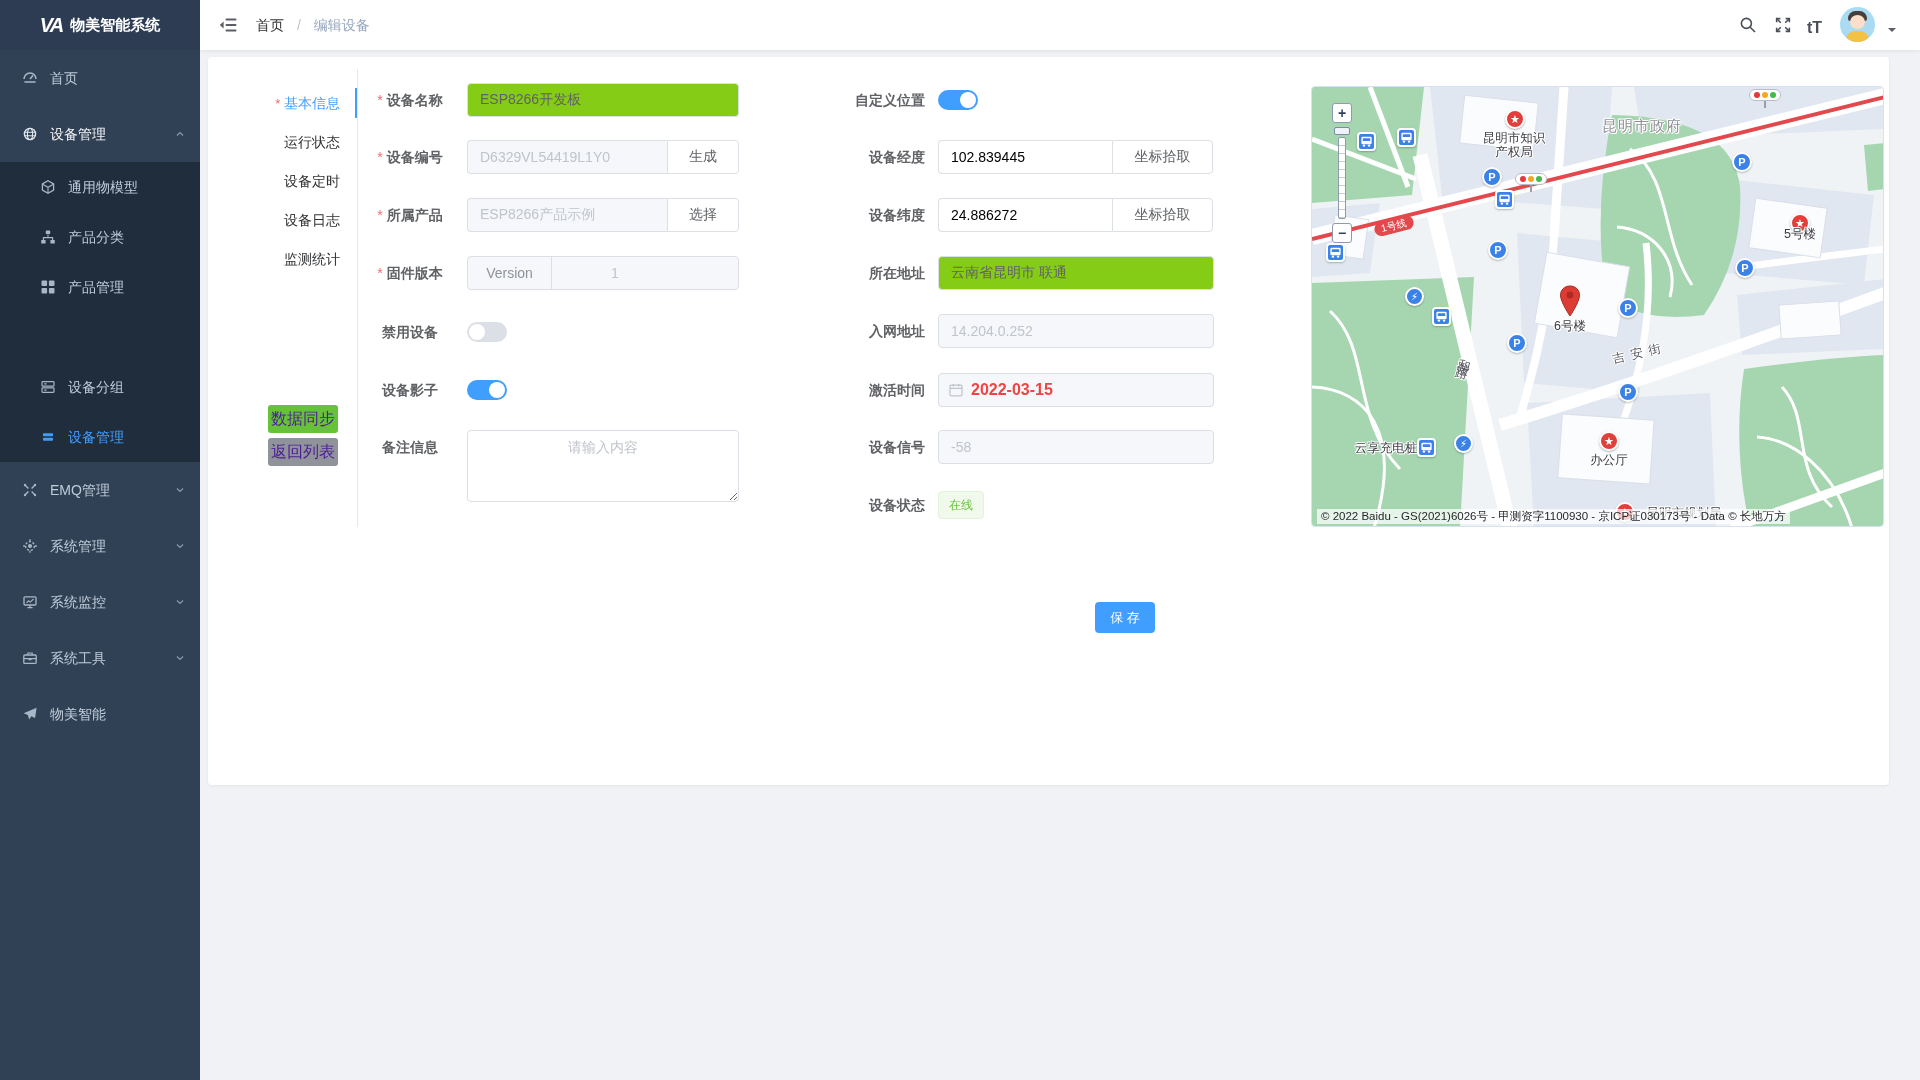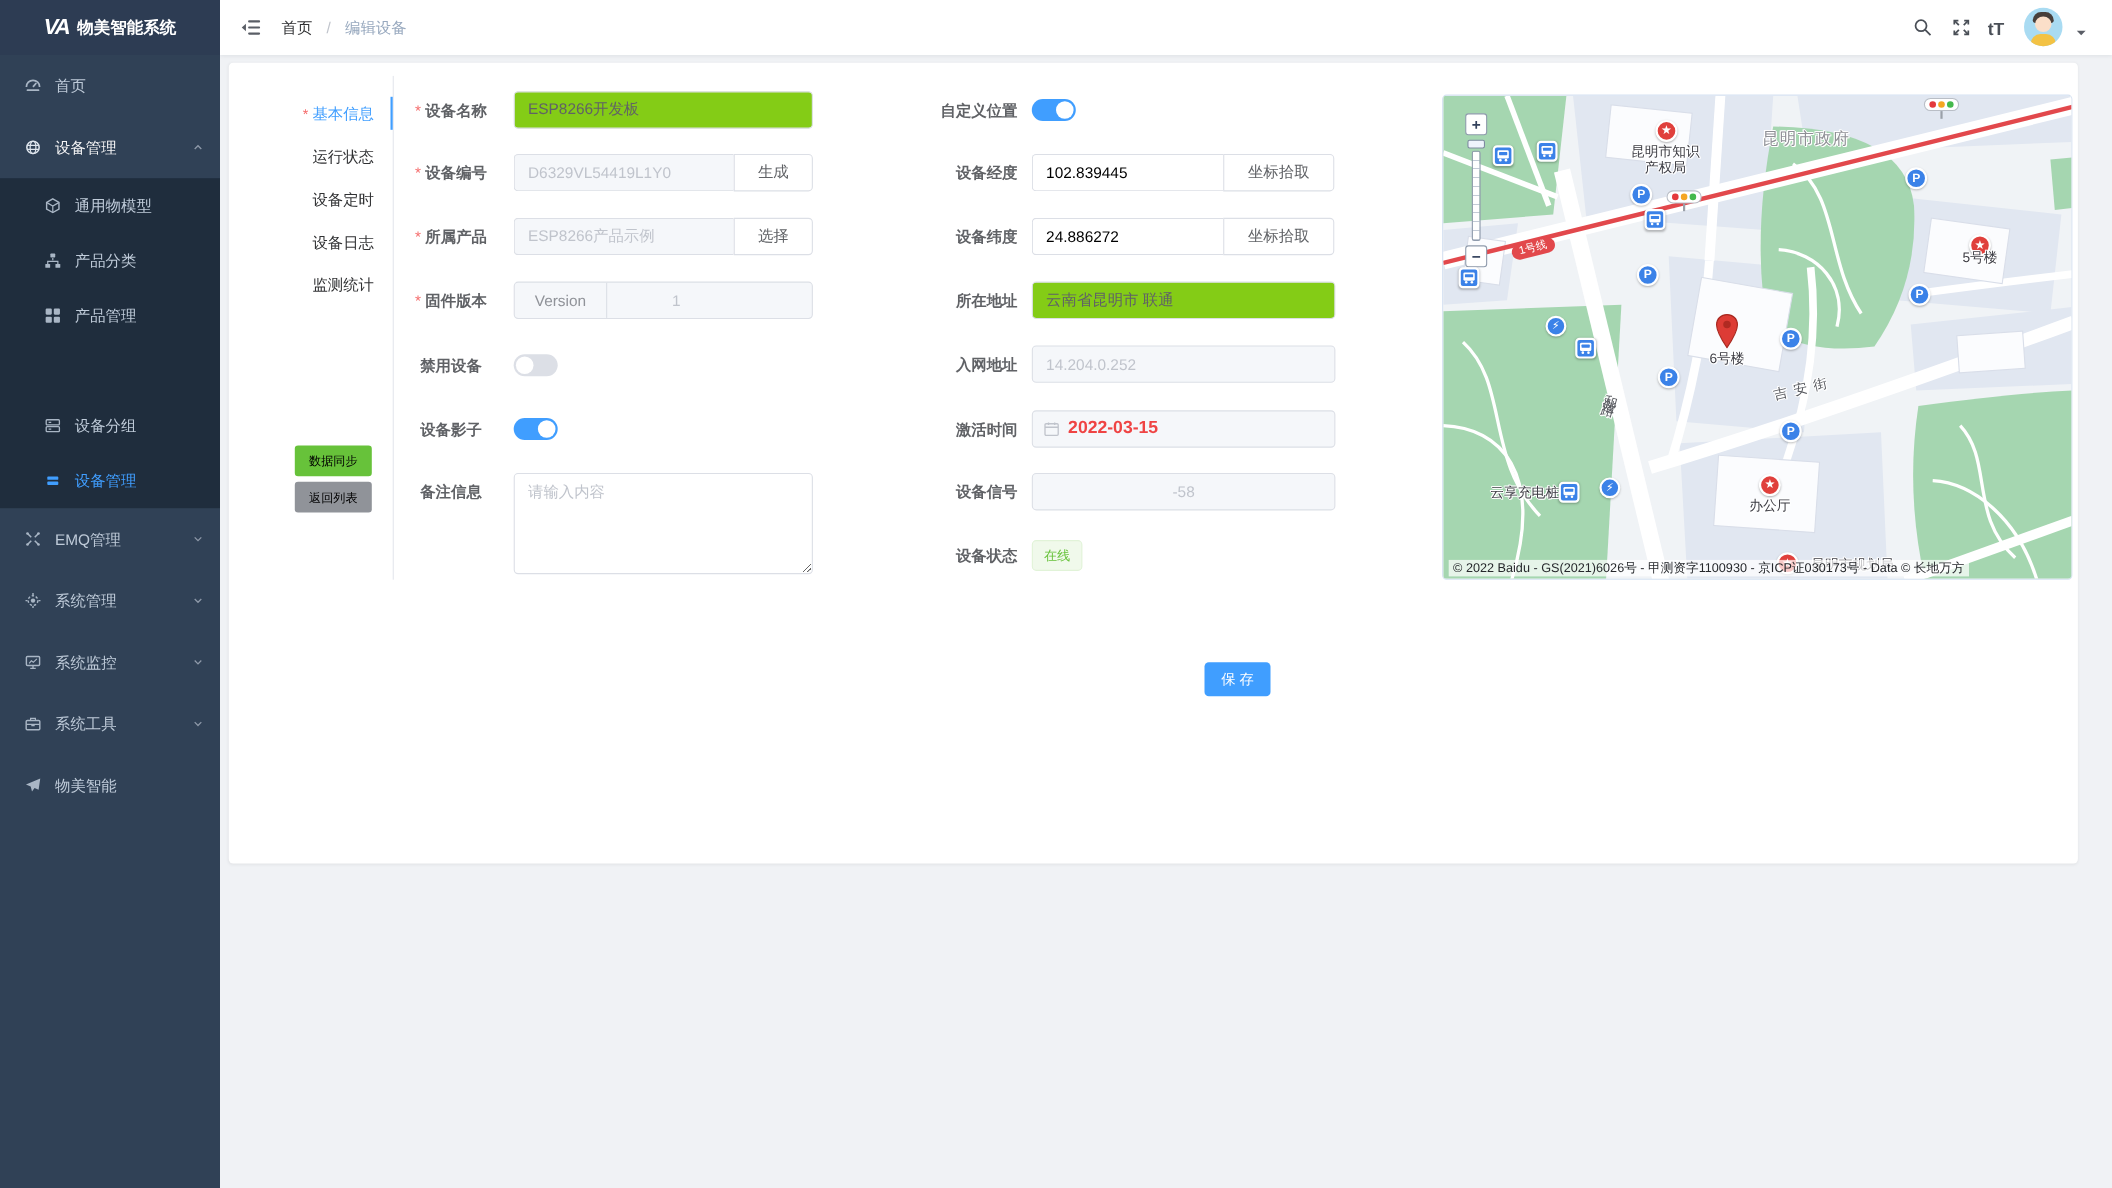--- a/index.html
+++ b/index.html
@@ -42,21 +42,21 @@
   .av-shirt { position:absolute; left:6px; top:24px; width:23px; height:12px; border-radius:9px 9px 0 0; background:#f3c244; }
   .caret-down { position:absolute; left:1888px; top:28px; width:0; height:0; border:4px solid transparent; border-top-color:#5a5e66; cursor:pointer; }
 
   
   .card { position:absolute; left:208px; top:57px; width:1681px; height:728px; background:#fff; border-radius:4px; box-shadow:0 1px 3px rgba(0,0,0,.06); }
   .tab-divider { position:absolute; left:149px; top:12px; width:1px; height:458px; background:#e4e7ed; }
   .tab-indicator { position:absolute; left:147px; top:31px; width:2px; height:30px; background:#409EFF; }
   .vtab { position:absolute; left:0; width:132px; height:39px; line-height:39px; text-align:right; font-size:14px; color:#303133; cursor:pointer; }
   .vtab.active { color:#409EFF; }
   .vtab.req::before { content:"* "; color:#f56c6c; font-size:13px; }
-  .btn-small { position:absolute; left:60px; width:70px; height:28px; border:none; border-radius:3px; color:#000000; font-size:11px; font-family:inherit; cursor:pointer; }
+  .btn-small { position:absolute; left:60px; width:70px; height:28px; border:none; border-radius:3px; color:#4c1d95; font-size:16px; font-family:inherit; cursor:pointer; }
   .btn-sync { top:348px; background:#67C23A; }
   .btn-back { top:381px; background:#909399; }
   .btn-save { position:absolute; left:887px; top:545px; width:60px; height:31px; background:#409EFF; border:none; border-radius:4px; color:#fff; font-size:13px; font-family:inherit; cursor:pointer; }
 
   .flabel { position:absolute; font-size:14px; color:#606266; font-weight:700; text-align:right; line-height:34px; }
   .flabel.lcol { left:157px; width:90px;text-align:center; }
   .flabel.rcol { left:617px; width:100px; }
   .flabel.req::before { content:"* "; color:#f56c6c; font-weight:400; }
 
   .inp { position:absolute; height:34px; border:1px solid #dcdfe6; border-radius:4px; background:#84cc16; font-size:14px; color:#606266; padding:0 12px; font-family:inherit; outline:none; }
@@ -70,21 +70,21 @@
   .fw-pre { width:84px; line-height:32px; text-align:center; color:#909399; font-size:14px; border-right:1px solid #dcdfe6; }
   .fw-val { flex:1; line-height:32px; color:#c0c4cc; font-size:14px; padding-left:14px; }
 
   .switch { position:absolute; width:40px; height:20px; border-radius:10px; cursor:pointer; }
   .switch.on { background:#409EFF; }
   .switch.off { background:#dcdfe6; }
   .switch .knob { position:absolute; top:2px; width:16px; height:16px; border-radius:50%; background:#fff; }
   .switch.on .knob { right:2px; }
   .switch.off .knob { left:2px; }
 
-  textarea.remark { position:absolute; left:259px; top:373px; width:272px; height:92px; border:1px solid #dcdfe6; border-radius:4px; font-size:14px; font-family:inherit; color:#606266; padding:8px 12px; resize:vertical; outline:none; }
+  textarea.remark { position:absolute; left:259px; top:373px; width:272px; height:72px; border:1px solid #dcdfe6; border-radius:4px; font-size:14px; font-family:inherit; color:#606266; padding:8px 12px; resize:vertical; outline:none;text-align:center; }
   textarea.remark::placeholder { color:#c0c4cc; }
 
   .datefield { position:absolute; left:730px; top:316px; width:276px; height:34px; border:1px solid #dcdfe6; border-radius:4px; background:#f5f7fa; display:flex; align-items:center; padding:0 10px; gap:8px; cursor:not-allowed; }
   .datefield .dtxt { color:#ef4444; font-size:16px;font-weight:bold; }
   .cal-ico { width:14px; height:14px; color:#c0c4cc; }
   .cal-ico svg { width:14px; height:14px; display:block; }
 
   .tag-online { position:absolute; left:730px; top:434px; height:28px; line-height:26px; padding:0 10px; background:#f0f9eb; border:1px solid #e1f3d8; border-radius:4px; color:#67C23A; font-size:12px; }
 
   
@@ -387,21 +387,21 @@
       <span class="cal-ico">
           <svg viewBox="0 0 14 14">
             <rect x="1" y="2.2" width="12" height="10.6" rx="1" fill="none" stroke="currentColor" stroke-width="1.2"></rect>
             <path d="M1 5.4h12M4.2 1v2.4M9.8 1v2.4" stroke="currentColor" stroke-width="1.2"></path>
           </svg>
         </span>
       <span class="dtxt">2022-03-15</span>
     </div>
 
     <div class="flabel rcol" style="top:373px">设备信号</div>
-    <input class="inp" style="left: 730px; top: 373px; width: 276px; text-align: center;" disabled="" value="-58">
+    <input class="inp" style="left: 730px; top: 373px; width: 276px;" disabled="" value="-58">
 
     <div class="flabel rcol" style="top:431px">设备状态</div>
     <span class="tag-online">在线</span>
 
     <button class="btn-save">保 存</button>
 
     <div class="map">
       <svg class="base" width="573" height="441" viewBox="0 0 573 441">
         <rect width="573" height="441" fill="#f0f3f6"></rect>
         <g fill="#e1e7f1">

